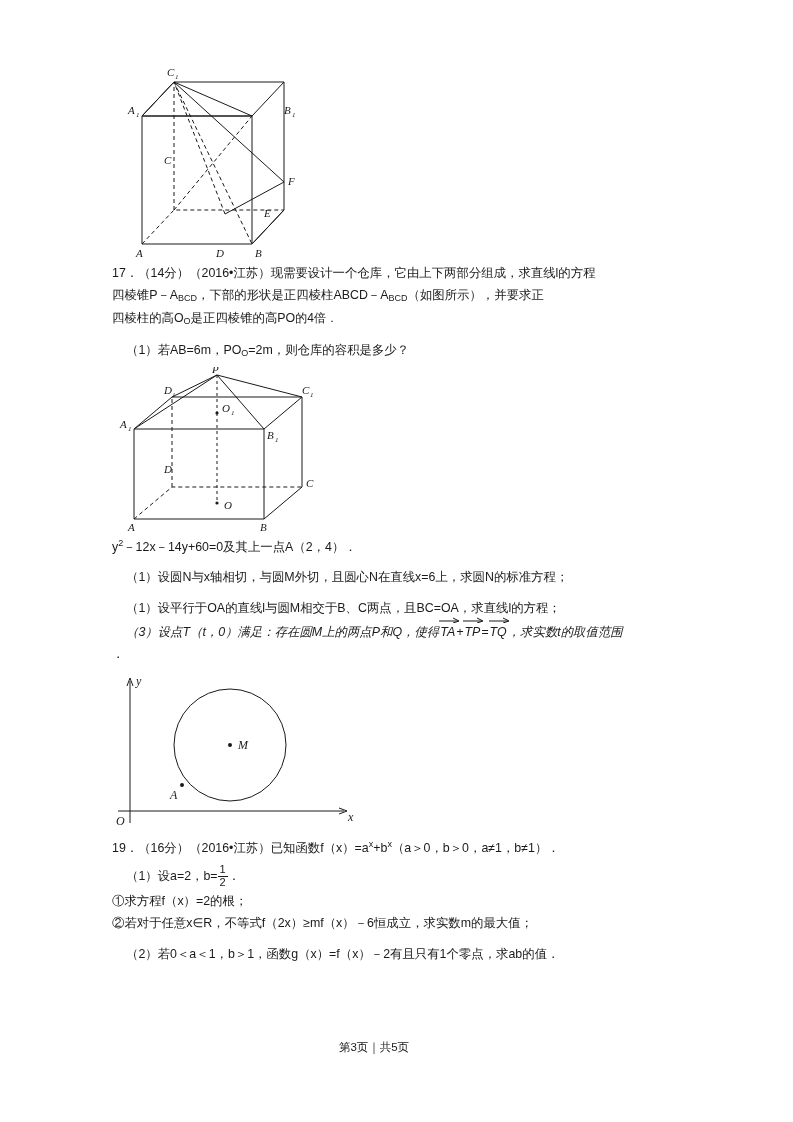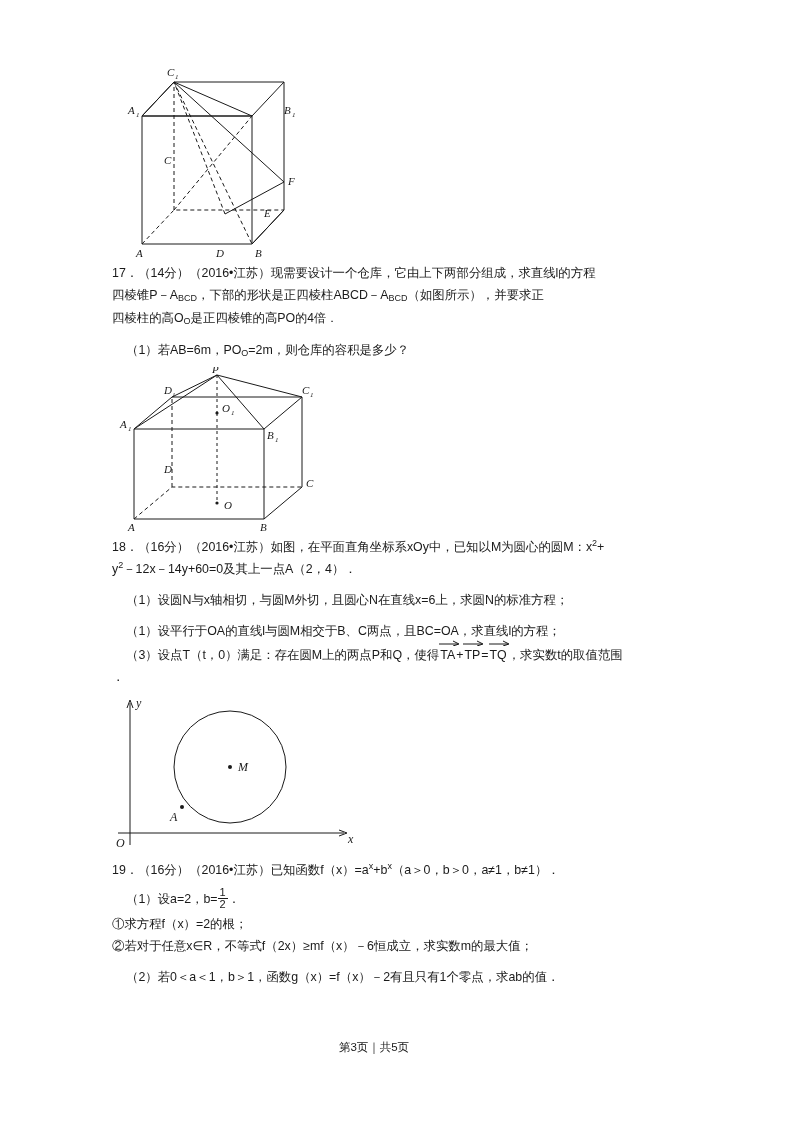--- a/index.html
+++ b/index.html
@@ -185,28 +185,25 @@
           <text x="194" y="120">C</text>
           <text x="112" y="142">O</text>
           <text x="16" y="164">A</text>
           <text x="148" y="164">B</text>
         </g>
       </svg>
     </div>
 
     <div>
       <p class="para">
-        <span class="qnum">18．</span><span>（16分）</span><span>（2016•江苏）</span><span>如图，在平面直角坐标系xOy中，已知以M为圆心的圆M：x</span><sup>2</sup><span>+</span>
-      </p>
-      <p class="para">
         <span>y</span><sup>2</sup><span>－12x－14y+60=0及其上一点A（2，4）．</span>
       </p>
       <p class="para indent">（1）设圆N与x轴相切，与圆M外切，且圆心N在直线x=6上，求圆N的标准方程；</p>
       <p class="para indent">（1）设平行于OA的直线l与圆M相交于B、C两点，且BC=OA，求直线l的方程；</p>
-      <p class="para indent" style="margin-top:4px;">
+      <p class="para indent" style="margin-top:4px;font-style:italic;">
         <span>（3）设点T（t，0）满足：存在圆M上的两点P和Q，使得</span><span class="vec"><svg class="arrow" width="22" height="6" viewBox="0 0 22 6">
               <path d="M0 4 L19 4 M14 1 L20 4 L14 6" fill="none" stroke="#1a1a1a" stroke-width="1"></path>
             </svg><span>TA</span></span><span>+</span><span class="vec"><svg class="arrow" width="22" height="6" viewBox="0 0 22 6">
               <path d="M0 4 L19 4 M14 1 L20 4 L14 6" fill="none" stroke="#1a1a1a" stroke-width="1"></path>
             </svg><span>TP</span></span><span>=</span><span class="vec"><svg class="arrow" width="22" height="6" viewBox="0 0 22 6">
               <path d="M0 4 L19 4 M14 1 L20 4 L14 6" fill="none" stroke="#1a1a1a" stroke-width="1"></path>
             </svg><span>TQ</span></span><span>，求实数t的取值范围</span>
       </p>
       <p class="para" style="margin-top:2px;">．</p>
     </div>

